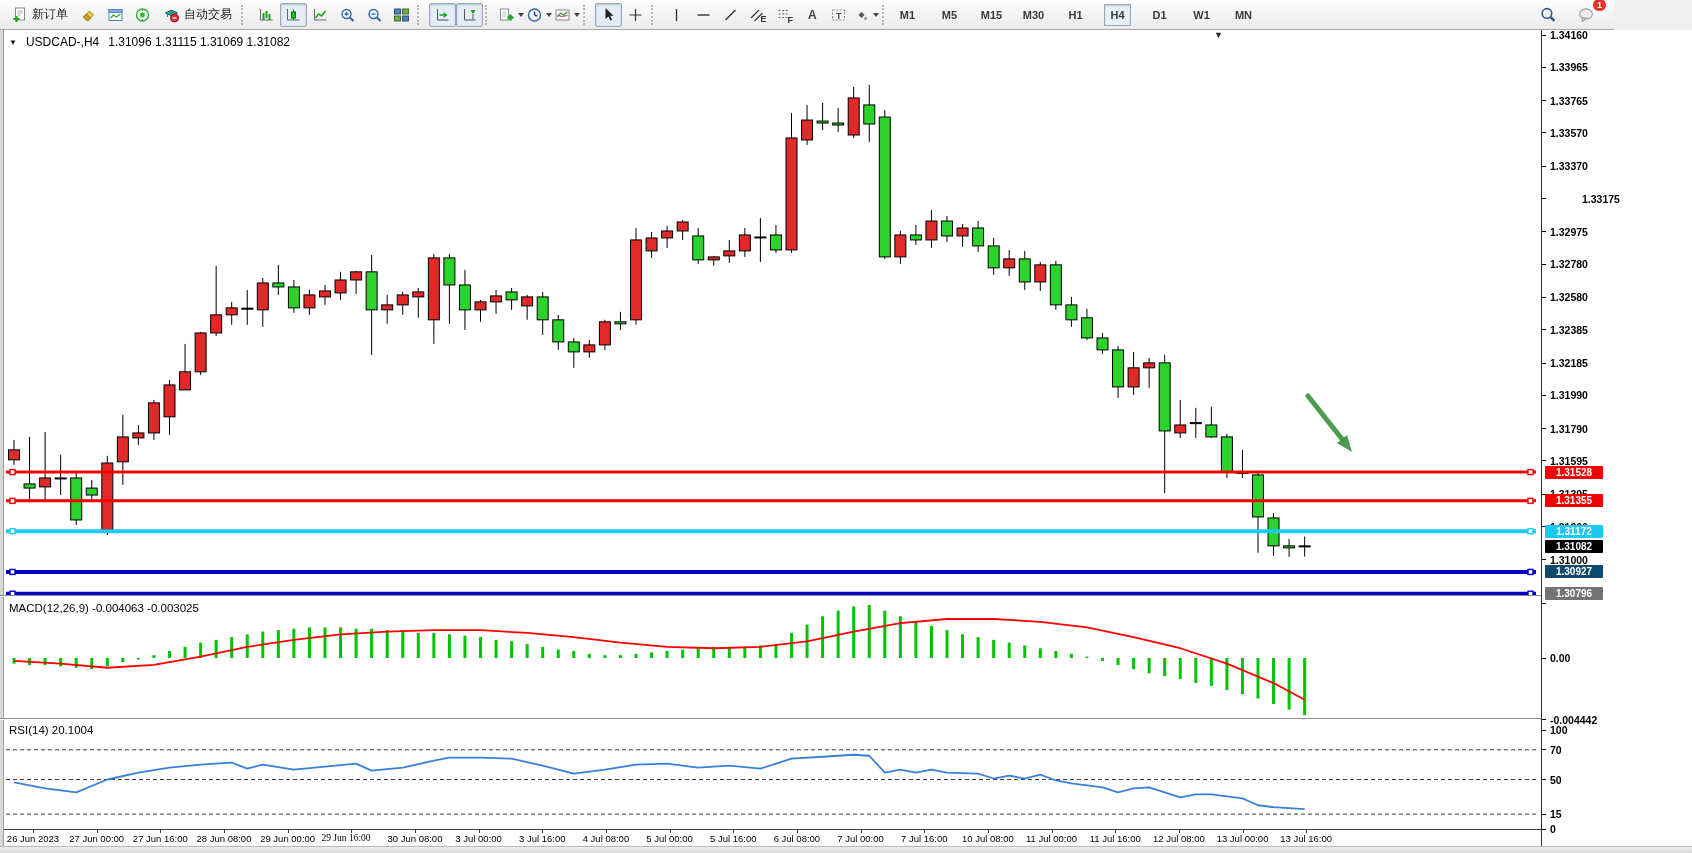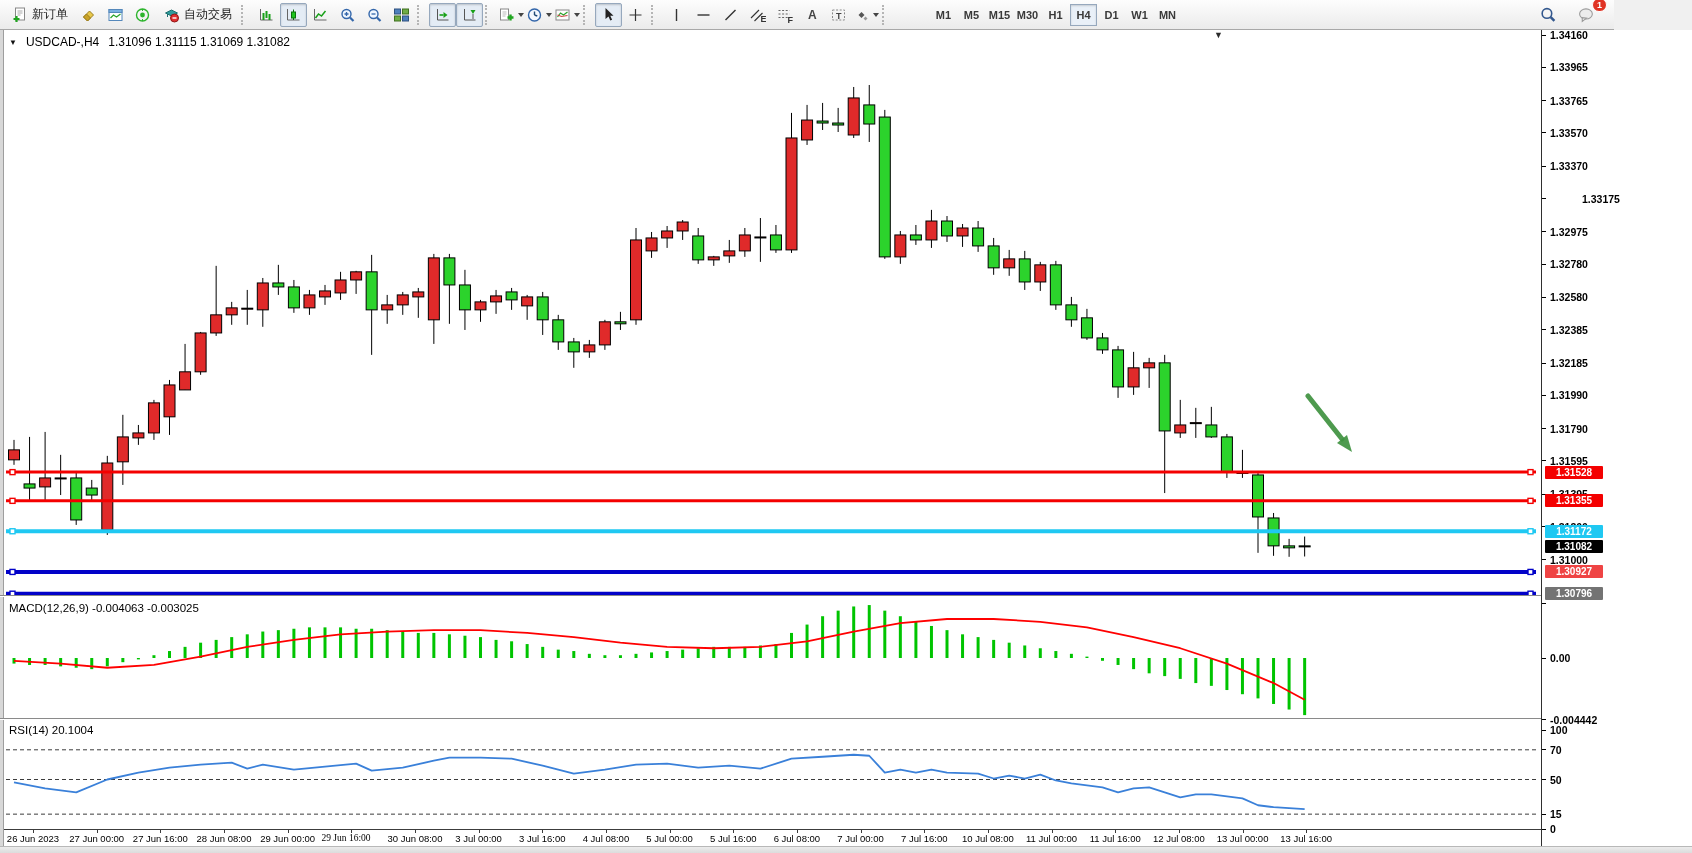--- a/index.html
+++ b/index.html
@@ -237,21 +237,21 @@
     </div>
     <div class="tb">
       <svg width="17" height="16" viewBox="0 0 16 16">
           <polygon points="5,8 8,5 11,8 8,11" fill="#555"></polygon>
           <polygon points="10,11.5 12,9.5 14,11.5 12,13.5" fill="#999"></polygon>
         </svg>
       <span class="caret"></span>
     </div>
 
     <div class="grip"></div>
-    <div id="tf-group" style="display:flex;gap:1px;margin-left:36px;">
+    <div id="tf-group" style="display:flex;gap:15px;">
         <div class="tf">M1</div>
         <div class="tf">M5</div>
         <div class="tf">M15</div>
         <div class="tf">M30</div>
         <div class="tf">H1</div>
         <div class="tf pressed">H4</div>
         <div class="tf">D1</div>
         <div class="tf">W1</div>
         <div class="tf">MN</div>
       </div>
@@ -666,19 +666,19 @@
         <div class="ytick" style="top: 713.8px;">70</div>
         <div class="ydash" style="top: 749px;"></div>
         <div class="ytick" style="top: 743.5px;">50</div>
         <div class="ydash" style="top: 783.65px;"></div>
         <div class="ytick" style="top: 778.15px;">15</div>
         <div class="ydash" style="top: 798.5px;"></div>
         <div class="ytick" style="top: 793px;">0</div>
         <div class="ptag" style="top: 435.623px; background: rgb(244, 0, 0);">1.31528</div>
         <div class="ptag" style="top: 464.354px; background: rgb(244, 0, 0);">1.31355</div>
         <div class="ptag" style="top: 494.747px; background: rgb(31, 200, 242);">1.31172</div>
-        <div class="ptag" style="top: 535.437px; background: #ef4444;">1.30927</div>
+        <div class="ptag" style="top: 535.437px; background: #0c4a6e;">1.30927</div>
         <div class="ptag" style="top: 557.193px; background: #737373;">1.30796</div>
         <div class="ptag" style="top: 509.694px; background: rgb(0, 0, 0);">1.31082</div>
       </div>
     <div id="statusbar"></div>
   </div>
 </div>
 
 </body></html>

